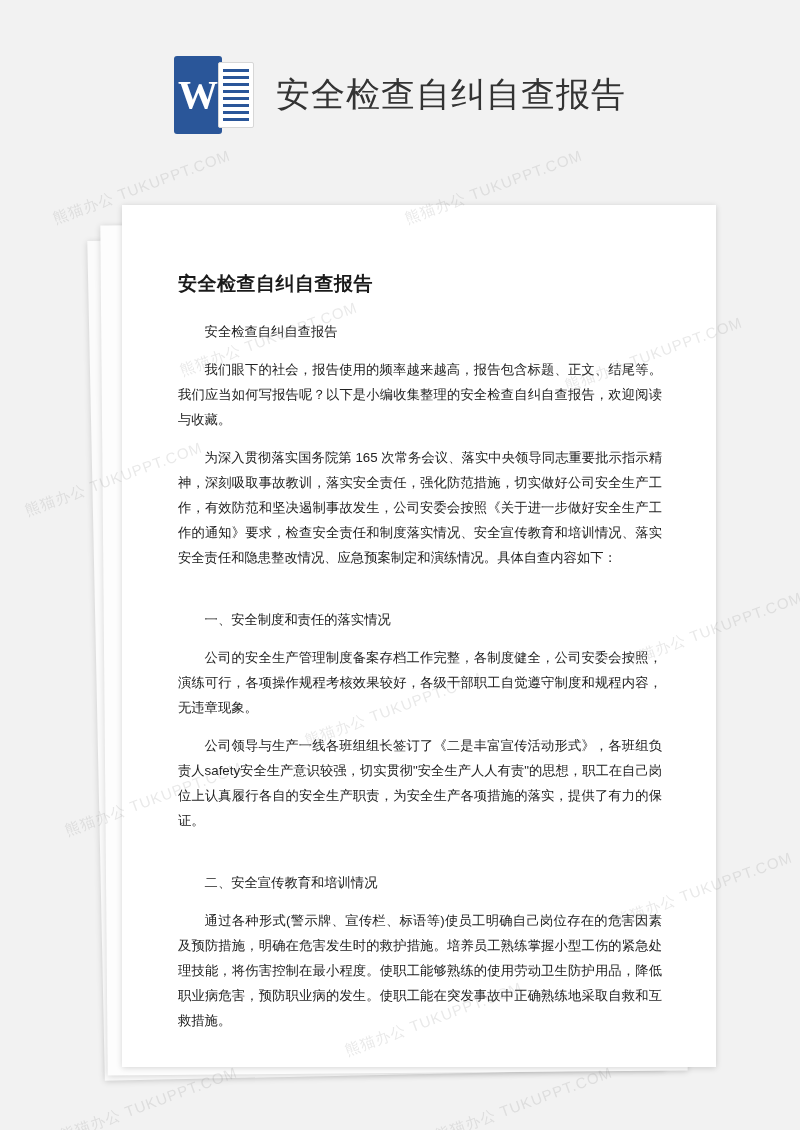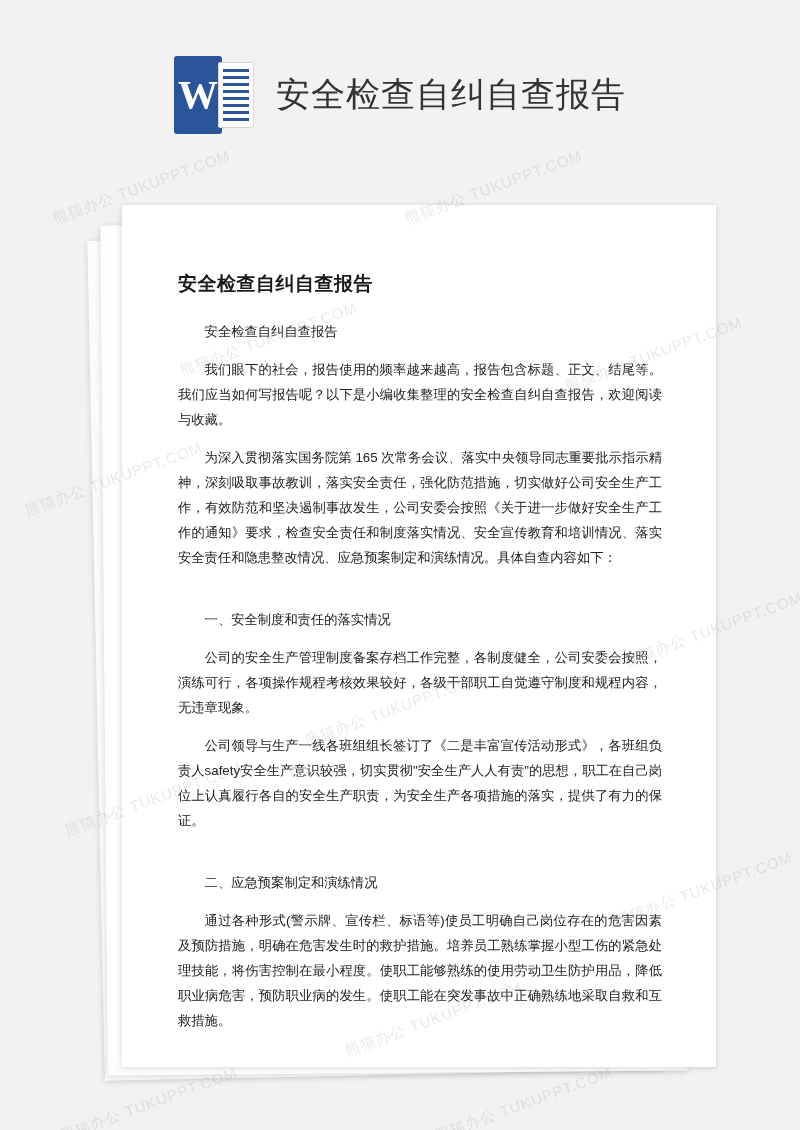--- a/index.html
+++ b/index.html
@@ -206,21 +206,21 @@
   <div class="sheet sheet-main"></div>
 
   <div class="doc-body">
     <h1 class="doc-title">安全检查自纠自查报告</h1>
     <p class="doc-p sub">安全检查自纠自查报告</p>
     <p class="doc-p">我们眼下的社会，报告使用的频率越来越高，报告包含标题、正文、结尾等。我们应当如何写报告呢？以下是小编收集整理的安全检查自纠自查报告，欢迎阅读与收藏。</p>
     <p class="doc-p">为深入贯彻落实国务院第 165 次常务会议、落实中央领导同志重要批示指示精神，深刻吸取事故教训，落实安全责任，强化防范措施，切实做好公司安全生产工作，有效防范和坚决遏制事故发生，公司安委会按照《关于进一步做好安全生产工作的通知》要求，检查安全责任和制度落实情况、安全宣传教育和培训情况、落实安全责任和隐患整改情况、应急预案制定和演练情况。具体自查内容如下：</p>
     <p class="doc-p heading">一、安全制度和责任的落实情况</p>
     <p class="doc-p">公司的安全生产管理制度备案存档工作完整，各制度健全，公司安委会按照，演练可行，各项操作规程考核效果较好，各级干部职工自觉遵守制度和规程内容，无违章现象。</p>
     <p class="doc-p">公司领导与生产一线各班组组长签订了《二是丰富宣传活动形式》，各班组负责人safety安全生产意识较强，切实贯彻"安全生产人人有责"的思想，职工在自己岗位上认真履行各自的安全生产职责，为安全生产各项措施的落实，提供了有力的保证。</p>
-    <p class="doc-p heading">二、应急预案制定和演练情况</p>
+    <p class="doc-p heading">二、安全宣传教育和培训情况</p>
     <p class="doc-p">通过各种形式(警示牌、宣传栏、标语等)使员工明确自己岗位存在的危害因素及预防措施，明确在危害发生时的救护措施。培养员工熟练掌握小型工伤的紧急处理技能，将伤害控制在最小程度。使职工能够熟练的使用劳动卫生防护用品，降低职业病危害，预防职业病的发生。使职工能在突发事故中正确熟练地采取自救和互救措施。</p>
   </div>
 </div>
 
 <div class="wm wm-a">熊猫办公 TUKUPPT.COM</div>
 <div class="wm wm-b">熊猫办公 TUKUPPT.COM</div>
 <div class="wm wm-c">熊猫办公 TUKUPPT.COM</div>
 <div class="wm wm-d">熊猫办公 TUKUPPT.COM</div>
 <div class="wm wm-e">熊猫办公 TUKUPPT.COM</div>
 <div class="wm wm-f">熊猫办公 TUKUPPT.COM</div>

